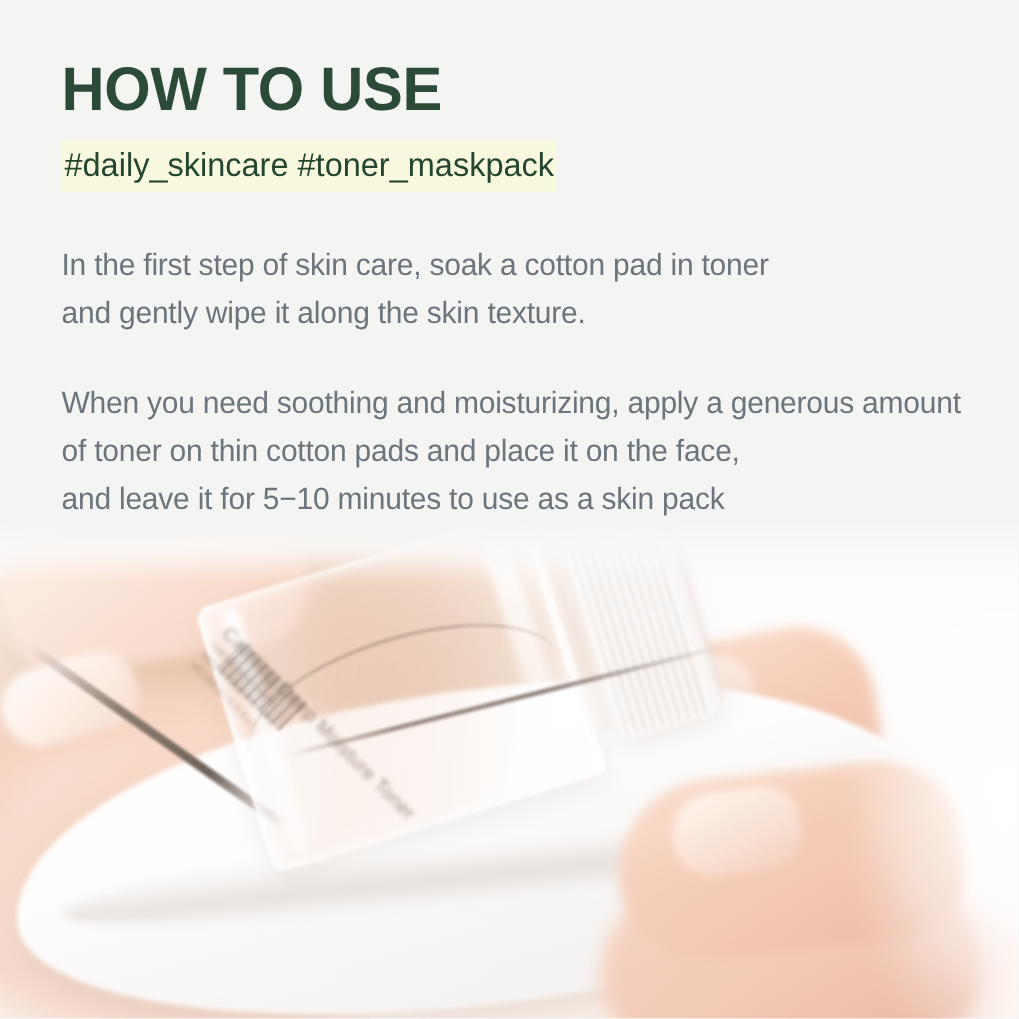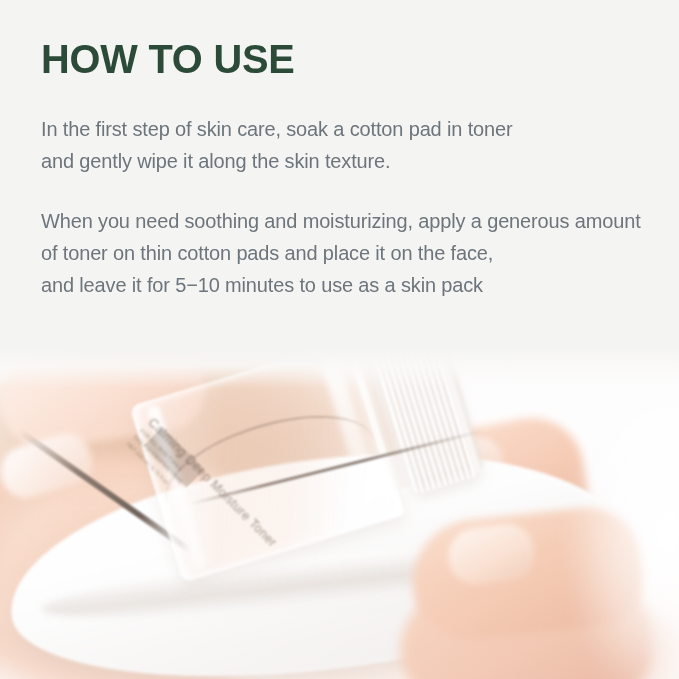--- a/index.html
+++ b/index.html
@@ -379,20 +379,23 @@
 </style>
 </head>
 <body>
 
 <div id="frame">
 
   <div id="text-block">
 
     <div id="heading">HOW TO USE</div>
 
+    <div id="hashtags-wrap">
+      <span id="hashtags">#daily_skincare #toner_maskpack</span>
+    </div>
 
     <div id="para-1" class="para">
       <span class="line">In the first step of skin care, soak a cotton pad in toner</span>
       <span class="line">and gently wipe it along the skin texture.</span>
     </div>
 
     <div id="para-2" class="para">
       <span class="line">When you need soothing and moisturizing, apply a generous amount</span>
       <span class="line">of toner on thin cotton pads and place it on the face,</span>
       <span class="line">and leave it for 5−10 minutes to use as a skin pack</span>

